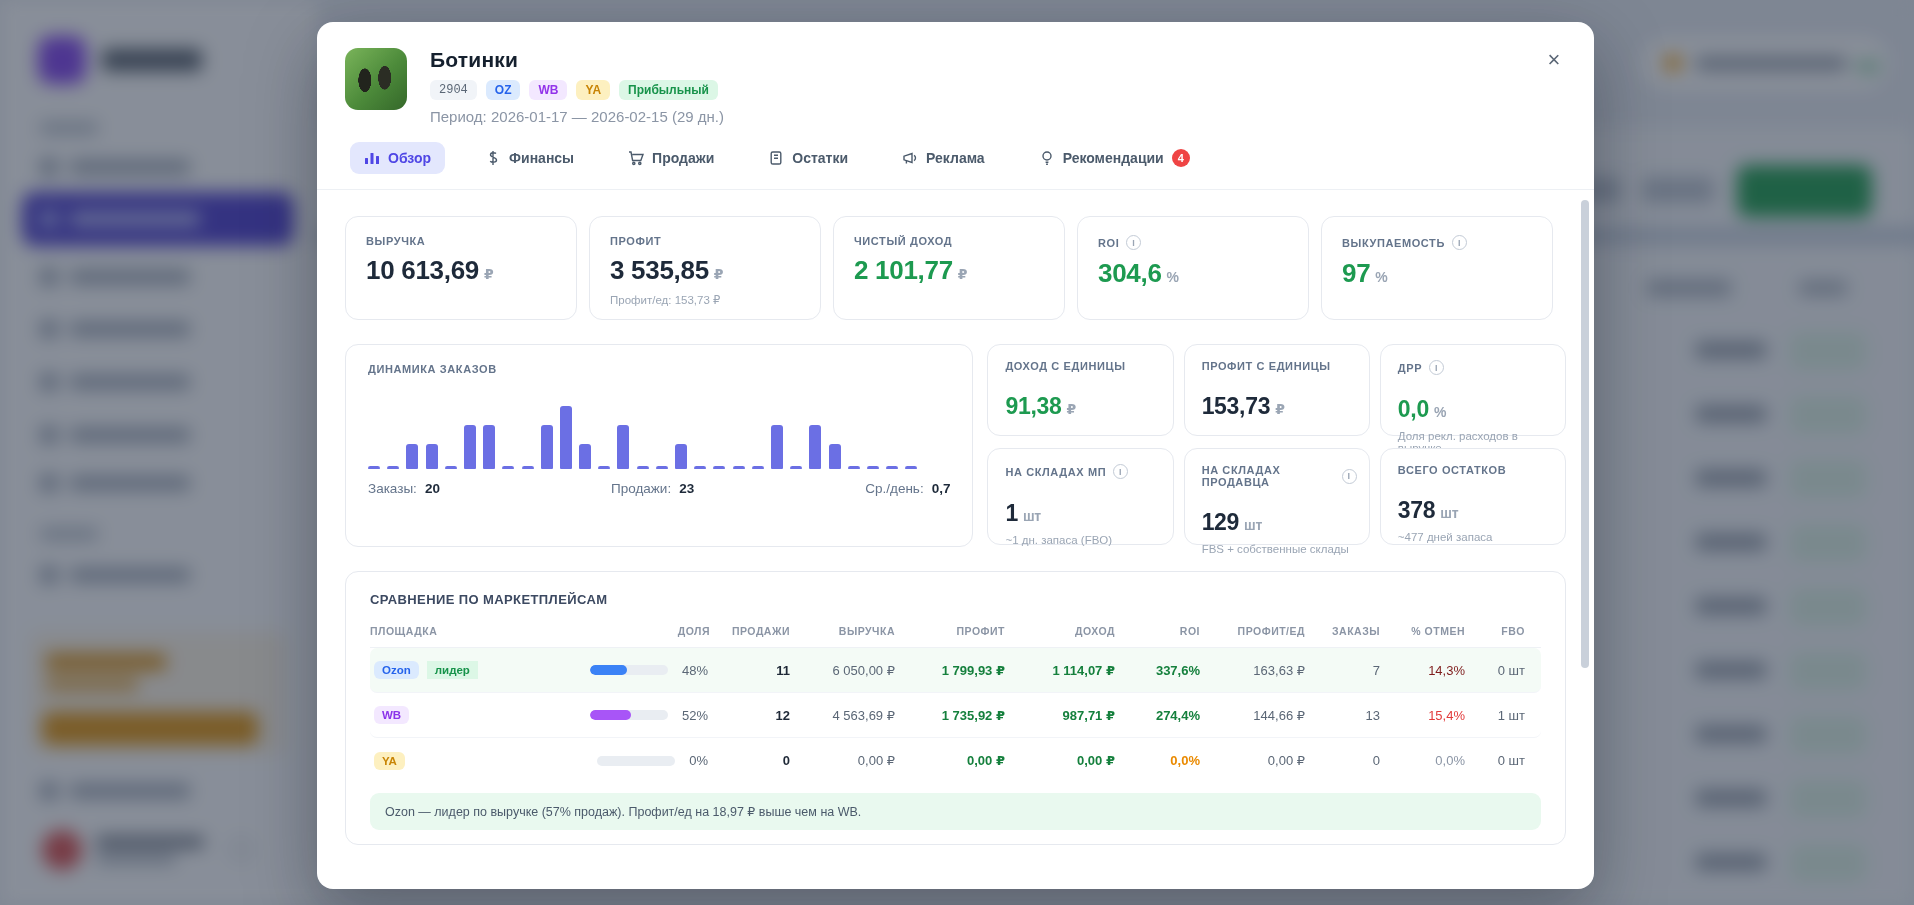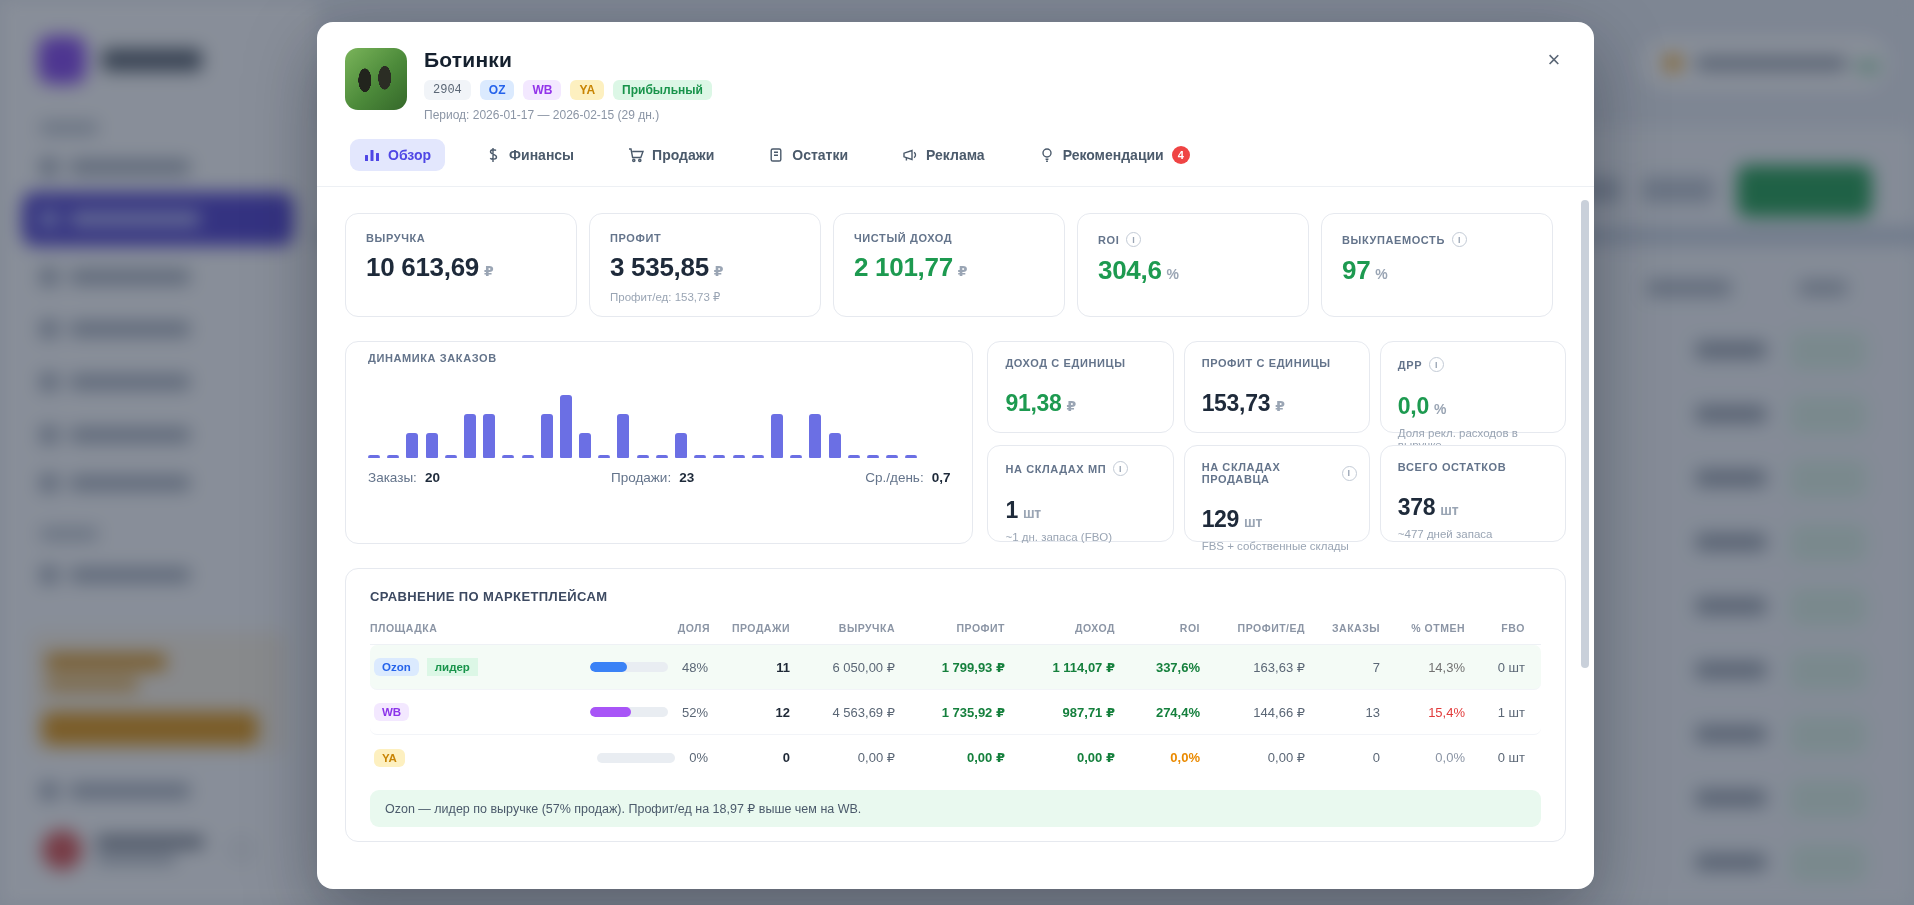--- a/index.html
+++ b/index.html
@@ -42,31 +42,31 @@
   .bg-rows { position:absolute; left:1323px; top:328px; width:274px; }
   .bgrow { position:relative; height:64px; }
   .bgrow .bgline { position:absolute; left:56px; top:14px; width:70px; height:16px; border-radius:4px; background:#8d96a4; display:block; }
   .bgrow .bgpill { position:absolute; left:150px; top:4px; width:76px; height:38px; border-radius:9px; background:#ddf2e4; display:block; }
   .overlay { position:absolute; inset:0; background:rgba(40,51,69,0.55); }
 
   
   .modal { position:absolute; left:317px; top:22px; width:1277px; height:867px; background:#ffffff; border-radius:16px; box-shadow:0 24px 70px rgba(10,15,30,.35); overflow:hidden; }
   .m-close { position:absolute; right:24px; top:22px; width:32px; height:32px; border:none; background:transparent; color:#5b6776; font-size:22px; line-height:32px; cursor:pointer; }
   .m-head { padding:26px 28px 0 28px; }
-  .prod { display:flex; gap:17px; }
+  .prod { display:flex; gap:23px; }
   .prod-img { width:62px; height:62px; border-radius:13px; flex:none;
     background:
       radial-gradient(ellipse 11px 20px at 32% 52%, #22241d 58%, transparent 60%),
       radial-gradient(ellipse 11px 20px at 64% 48%, #2b2d24 58%, transparent 60%),
       linear-gradient(135deg,#7ab45a 0%,#4c8a3a 55%,#35682a 100%); }
   .prod-title { font-size:21px; font-weight:bold; color:#15202e; letter-spacing:.2px; }
   .badge-row { display:flex; align-items:center; gap:9px; margin-top:8px; }
   .sku-badge { background:#f1f4f8; color:#5b6776; font-size:12px; padding:3px 9px; border-radius:6px; font-family:"Liberation Mono","DejaVu Sans Mono",monospace; }
   .hbadge { font-size:12px; font-weight:bold; padding:3px 9px; border-radius:6px; }
-  .period { margin-top:8px; font-size:12px; color:#8b95a5; }
+  .period { margin-top:8px; font-size:15px; color:#8b95a5; }
   .tabs { display:flex; align-items:center; gap:26px; margin:16px 0 0 5px; padding-bottom:14px; }
   .tab { display:flex; align-items:center; gap:8px; border:none; background:transparent; font-size:14px; font-weight:bold; color:#4b5a6b; padding:8px 14px; border-radius:9px; cursor:pointer; font-family:inherit; }
   .tab.active { background:#e3e7fd; color:#4f46e5; }
   .tab .ticon { display:inline-flex; width:16px; height:16px; }
   .tab-badge { background:#ef4444; color:#fff; font-size:11px; font-weight:bold; min-width:18px; height:18px; border-radius:9px; display:inline-flex; align-items:center; justify-content:center; padding:0 5px; }
   .m-divider { height:1px; background:#edf0f4; }
 
   .m-scroll { padding:26px 28px 0 28px; }
   .sb-thumb { position:absolute; right:5px; top:178px; width:8px; height:468px; border-radius:4px; background:#c9d0da; }
 
@@ -74,21 +74,21 @@
   .kpi-row { display:flex; gap:12px; }
   .kpi { width:232px; height:104px; padding:18px 20px; }
   .c-label { display:flex; align-items:center; gap:7px; font-size:11px; font-weight:bold; letter-spacing:.6px; color:#64748b; text-transform:uppercase; }
   .info-i { width:15px; height:15px; border-radius:50%; border:1.4px solid #c3cbd6; color:#9aa5b4; font-size:9px; font-weight:bold; display:inline-flex; align-items:center; justify-content:center; font-style:normal; cursor:pointer; flex:none; }
   .c-value { margin-top:8px; font-size:26px; font-weight:bold; letter-spacing:-.3px; color:#1e2a3a; white-space:nowrap; }
   .c-value.green { color:#1d9a50; }
   .c-unit { font-size:14px; font-weight:bold; color:#9aa5b4; margin-left:5px; }
   .c-sub { margin-top:7px; font-size:11.5px; color:#9aa5b4; }
 
   .mid-row { display:flex; gap:14px; margin-top:24px; }
-  .chart-card { width:647px; height:203px; padding:10px 22px; }
+  .chart-card { width:647px; height:203px; padding:18px 22px; }
   .bars { display:flex; align-items:flex-end; gap:7.2px; height:80px; margin-top:14px; }
   .bar { width:12px; background:#6b6fe4; border-radius:3px 3px 1px 1px; flex:none; }
   .chart-stats { display:flex; justify-content:space-between; margin-top:12px; font-size:13.5px; color:#64748b; }
   .chart-stats b { color:#1e2a3a; margin-left:8px; }
 
   .side-grid { width:597px; display:grid; grid-template-columns:repeat(3,1fr); gap:10px; }
   .scard { padding:15px 17px; }
   .scard .c-value { font-size:23px; margin-top:21px; }
   .sg-a { height:92px; } .sg-b { height:97px; }
 
@@ -458,21 +458,21 @@
             </span>
             <span>48%</span>
           </div>
         <div class="cell b-dark">11</div>
         <div class="cell">6 050,00 ₽</div>
         <div class="cell b-green">1 799,93 ₽</div>
         <div class="cell b-green">1 114,07 ₽</div>
         <div class="cell b-green" style="color: rgb(21, 128, 61);">337,6%</div>
         <div class="cell">163,63 ₽</div>
         <div class="cell">7</div>
-        <div class="cell" style="color: #737373;">14,3%</div>
+        <div class="cell" style="color: #7f1d1d;">14,3%</div>
         <div class="cell">0 шт</div>
       </div>
 
       <div class="tgrid trow">
         <div class="cell left">
           <span class="pbadge" style="background: rgb(243, 232, 255); color: rgb(139, 51, 234);">WB</span>
 
         </div>
         <div class="cell share-cell">
             <span class="track">

